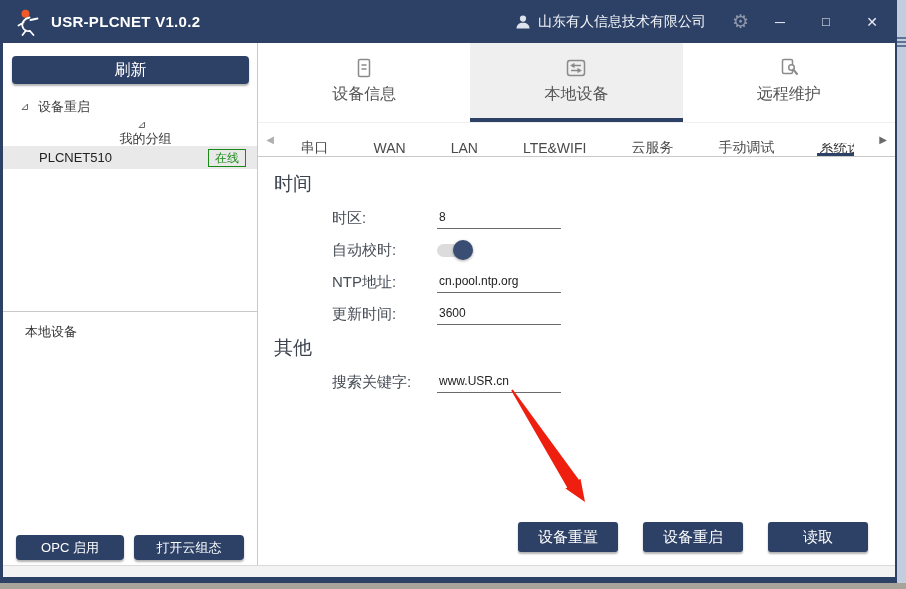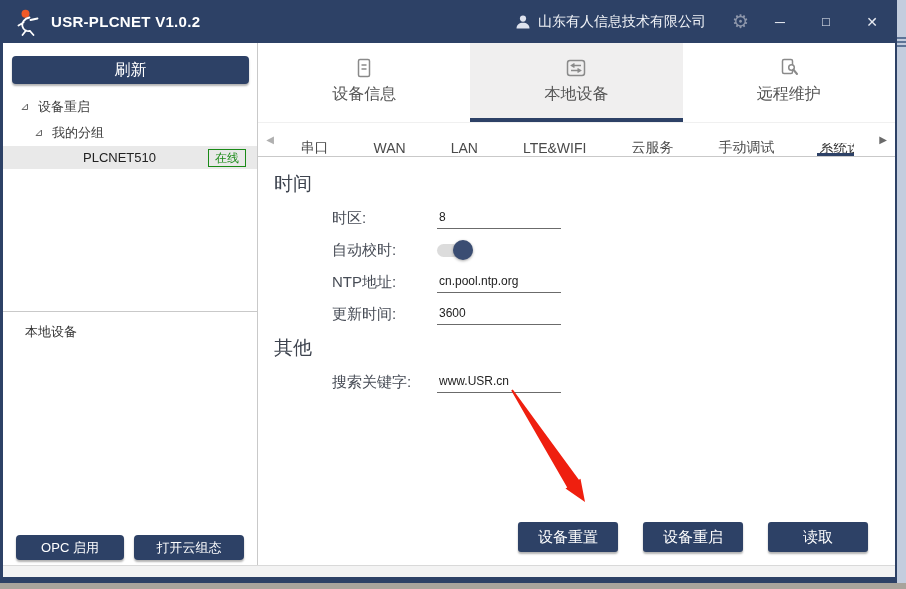--- a/index.html
+++ b/index.html
@@ -37,22 +37,22 @@
   
   .sidebar{width:254px;flex:none;border-right:1px solid #c9c9c9;background:#fff;
     display:flex;flex-direction:column;}
   .tree-panel{height:268px;flex:none;border-bottom:1px solid #c9c9c9;}
   .btn{background:#2d4166;color:#fff;border:none;border-radius:4px;cursor:pointer;
     box-shadow:0 2px 2px rgba(0,0,0,.3);font-family:inherit;}
   .refresh{display:block;margin:13px 14px 10px 9px;width:237px;height:28px;font-size:16px;}
   .tree-row{display:flex;align-items:center;height:26px;font-size:13px;color:#3c3c3c;cursor:pointer;}
   .tree-row .tri{width:10px;height:10px;margin-right:8px;flex:none;}
   .tree-row.lvl1{padding-left:17px;}
-  .tree-row.lvl2{padding-left:31px;}
-  .tree-row.device{padding-left:80px;height:23px;background:#e9e9e9;padding-right:11px;}
+  .tree-row.lvl2{padding-left:31px;flex-direction:column;}
+  .tree-row.device{padding-left:36px;height:23px;background:#e9e9e9;padding-right:11px;}
   .tree-row.device .dev-name{font-size:13px;color:#222;}
   .badge{margin-left:auto;border:1px solid #1a8a17;color:#1a8a17;font-size:12px;
     line-height:16px;padding:0 6px;}
   .local-panel{flex:1;padding:11px 0 0 22px;font-size:13px;color:#333;}
   .side-actions{flex:none;display:flex;gap:10px;padding:0 0 5px 13px;}
   .side-actions .btn{height:25px;font-size:13px;}
   .opc{width:108px;}
   .scada{width:110px;}
 
   

